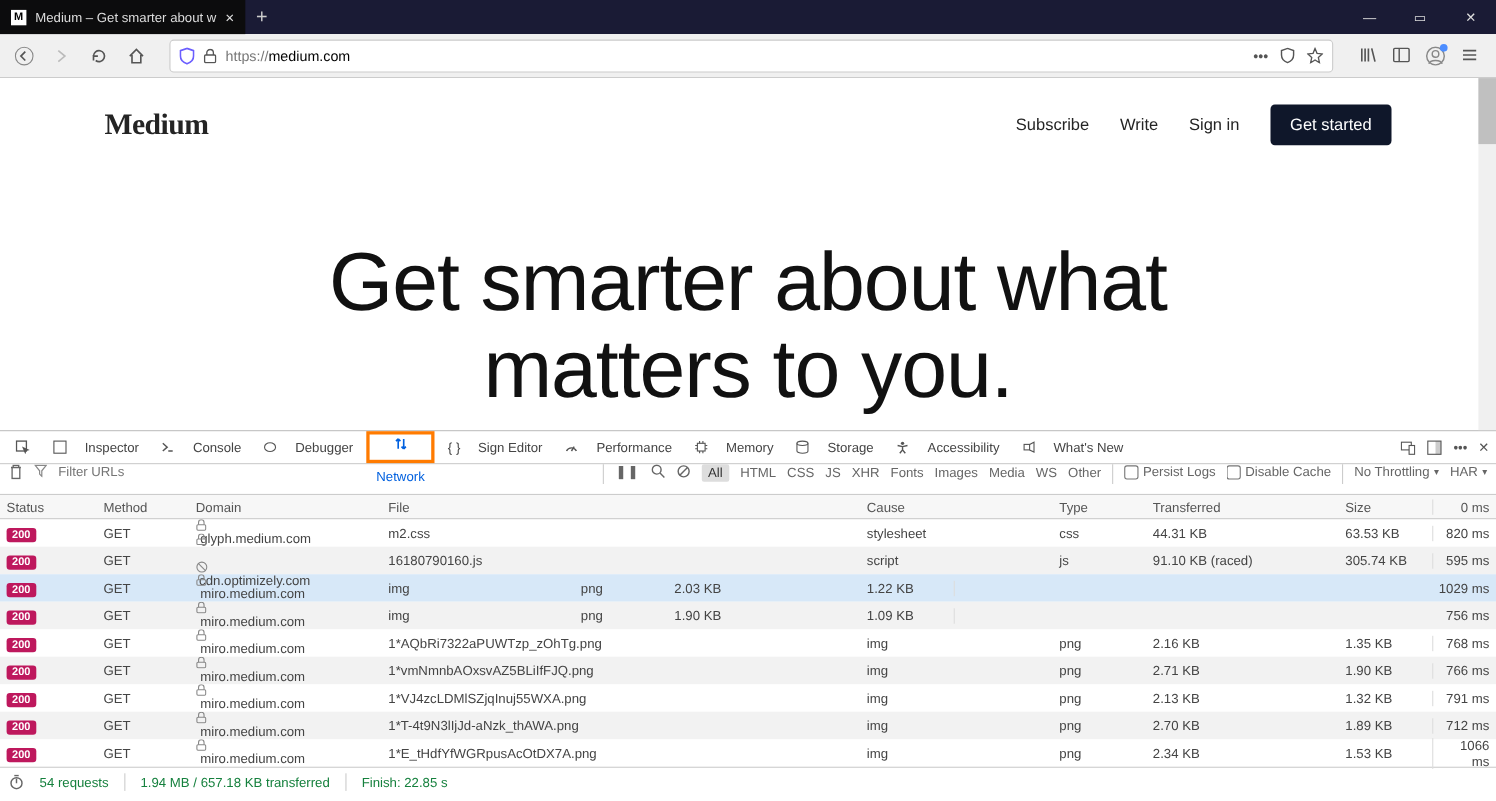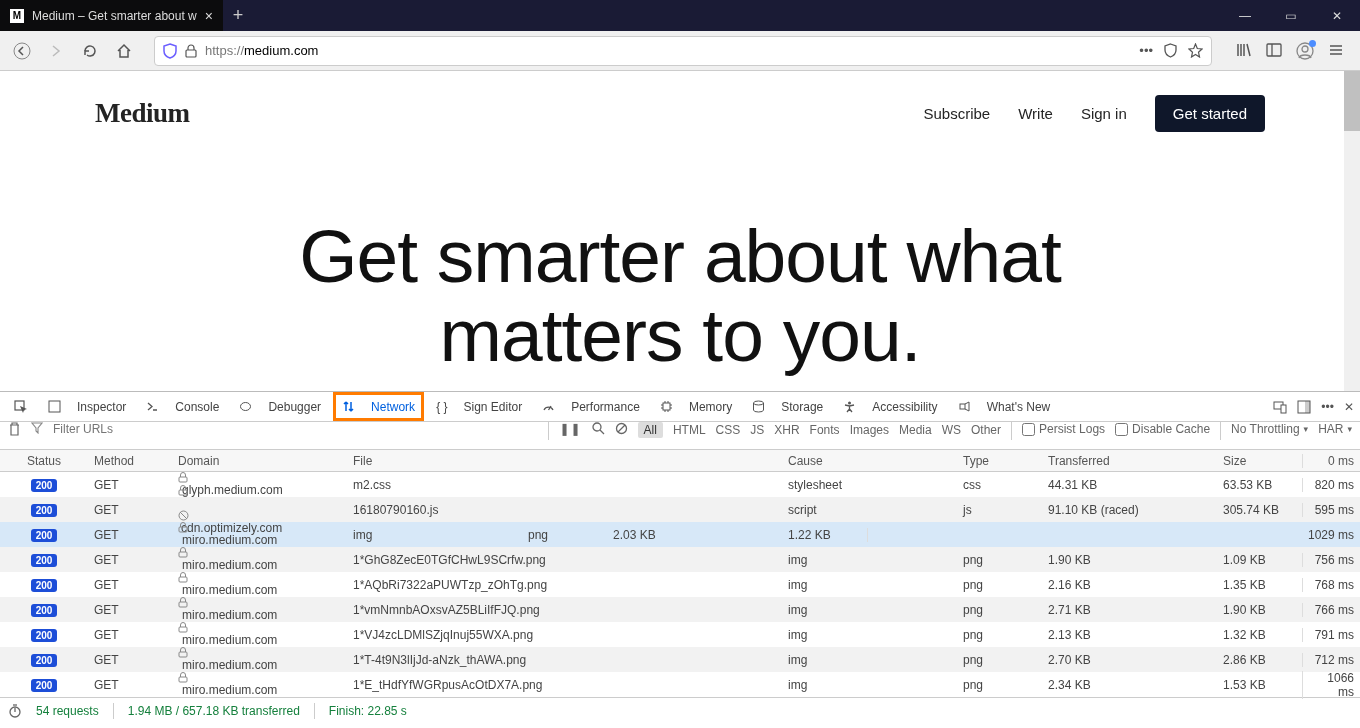--- a/index.html
+++ b/index.html
@@ -36,42 +36,42 @@
 .hero { font-family: Georgia, "Times New Roman", serif; font-weight:400; color:#111; text-align:center; font-size:75px; letter-spacing:-1px; line-height:1.05; margin-top:85px; }
 .page-scroll { position:absolute; right:0; top:0; width:16px; height:100%; background:#f0f0f0; }
 .page-thumb { background:#c0c0c0; width:100%; height:60px; }
 
 
 .devtools { border-top:1px solid #bbb; font-size:12px; color:#333; }
 .dt-tabs { height:30px; display:flex; align-items:center; border-bottom:1px solid #ccc; padding:0 6px; gap:4px; }
 .dt-tab { display:flex; align-items:center; gap:16px; padding:0 8px; height:100%; color:#444; }
 .dt-tab.active { color:#0060df; }
 .dt-tab .ico { font-size:12px; }
-.network-highlight { border:3px solid #ff7b00; padding:2px 6px; }
+.network-highlight { border:3px solid #ff7b00; padding:2px 6px;flex-direction:column; }
 .dt-right { margin-left:auto; display:flex; gap:10px; color:#555; }
 
 .dt-toolbar { height:28px; display:flex; align-items:flex-start; border-bottom:1px solid #ccc; padding:0 8px; gap:10px; color:#666; }
 .filter-input { border:none; outline:none; font-size:12px; color:#888; background:transparent; width:100px; }
 .tb-spacer { flex:1; }
 .type-filters { display:flex; gap:10px; align-items:center; }
 .type-filters .all { background:#ddd; padding:1px 6px; border-radius:2px; color:#333; }
 .checkwrap { display:flex; align-items:center; gap:4px; }
 .checkwrap input { margin:0; }
 .throttle { display:flex; align-items:center; gap:4px; }
 
 .dt-cols { height:22px; display:flex; align-items:center; border-bottom:1px solid #ccc; background:#f7f7f7; color:#555; }
 .dt-cols > div, .row > div { padding:0 6px; }
-.c-status{width:88px;text-align:center;} .c-method{width:84px;} .c-domain{width:175px;} .c-file{width:435px;}
+.c-status{width:88px;} .c-method{width:84px;} .c-domain{width:175px;} .c-file{width:435px;}
 .c-cause{width:175px;} .c-type{width:85px;} .c-trans{width:175px;} .c-size{width:85px;} .c-time{flex:1; text-align:right; border-left:1px solid #ddd;}
 
 .rows { }
 .row { height:25px; display:flex; align-items:center; font-size:12px; color:#444; }
 .row:nth-child(even){ background:#f2f2f2; }
 .row.sel { background:#d7e8f8; }
-.status200 { background:#1d4ed8; color:#fff; font-size:10px; padding:1px 5px; border-radius:3px; font-weight:bold; }
+.status200 { background:#be185d; color:#fff; font-size:10px; padding:1px 5px; border-radius:3px; font-weight:bold; }
 .lock { color:#888; margin-right:4px; }
 .cookie { color:#777; margin-right:3px; }
 
 .dt-footer { height:27px; border-top:1px solid #ccc; display:flex; align-items:center; padding:0 8px; gap:14px; color:#15803d; font-size:12px; }
 .dt-footer .sep { width:1px; height:16px; background:#ccc; }
 svg { display:block; }
 </style>
 </head>
 <body>
 
@@ -408,21 +408,20 @@
         <div class="c-size">1.22 KB</div>
         <div class="c-time">1029 ms</div>
       </div>
       <div class="row">
         <div class="c-status"><span class="status200">200</span></div>
         <div class="c-method">GET</div>
         <div class="c-domain"><span class="lock"><svg width="10" height="11" viewBox="0 0 10 11">
               <rect x="1" y="5" width="8" height="5" rx="1" fill="none" stroke="#888"></rect>
               <path d="M2.5 5 V3 a2.5 2.5 0 0 1 5 0 V5" fill="none" stroke="#888"></path>
             </svg></span>miro.medium.com</div>
-        <div class="c-file">1*GhG8ZecE0TGfCHwL9SCrfw.png</div>
         <div class="c-cause">img</div>
         <div class="c-type">png</div>
         <div class="c-trans">1.90 KB</div>
         <div class="c-size">1.09 KB</div>
         <div class="c-time">756 ms</div>
       </div>
       <div class="row">
         <div class="c-status"><span class="status200">200</span></div>
         <div class="c-method">GET</div>
         <div class="c-domain"><span class="lock"><svg width="10" height="11" viewBox="0 0 10 11">
@@ -468,21 +467,21 @@
         <div class="c-status"><span class="status200">200</span></div>
         <div class="c-method">GET</div>
         <div class="c-domain"><span class="lock"><svg width="10" height="11" viewBox="0 0 10 11">
               <rect x="1" y="5" width="8" height="5" rx="1" fill="none" stroke="#888"></rect>
               <path d="M2.5 5 V3 a2.5 2.5 0 0 1 5 0 V5" fill="none" stroke="#888"></path>
             </svg></span>miro.medium.com</div>
         <div class="c-file">1*T-4t9N3lIjJd-aNzk_thAWA.png</div>
         <div class="c-cause">img</div>
         <div class="c-type">png</div>
         <div class="c-trans">2.70 KB</div>
-        <div class="c-size">2.86 KB</div>
+        <div class="c-size">1.89 KB</div>
         <div class="c-time">712 ms</div>
       </div>
       <div class="row">
         <div class="c-status"><span class="status200">200</span></div>
         <div class="c-method">GET</div>
         <div class="c-domain"><span class="lock"><svg width="10" height="11" viewBox="0 0 10 11">
               <rect x="1" y="5" width="8" height="5" rx="1" fill="none" stroke="#888"></rect>
               <path d="M2.5 5 V3 a2.5 2.5 0 0 1 5 0 V5" fill="none" stroke="#888"></path>
             </svg></span>miro.medium.com</div>
         <div class="c-file">1*E_tHdfYfWGRpusAcOtDX7A.png</div>

